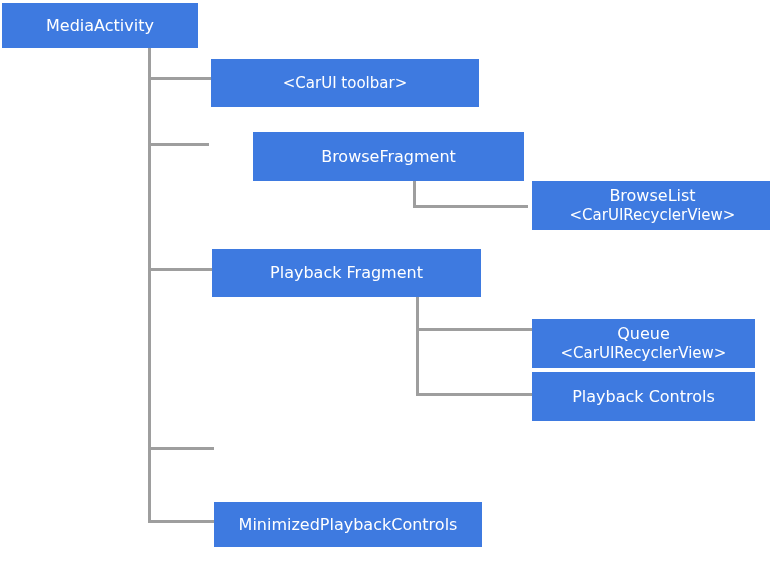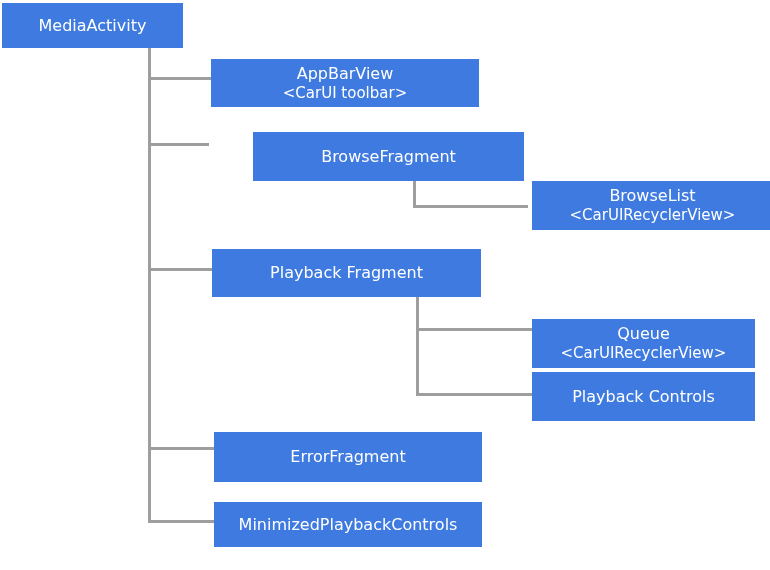--- a/index.html
+++ b/index.html
@@ -42,21 +42,21 @@
   .b-browse   { left: 148px; top: 143px; width: 61px;  height: 3px; }
   .b-playback { left: 148px; top: 268px; width: 64px;  height: 3px; }
   .b-error    { left: 148px; top: 447px; width: 66px;  height: 3px; }
   .b-minim    { left: 148px; top: 520px; width: 66px;  height: 3px; }
   .browse-v   { left: 413px; top: 172px; width: 3px;   height: 36px; }
   .browse-h   { left: 413px; top: 205px; width: 115px; height: 3px; }
   .playfrag-v { left: 416px; top: 297px; width: 3px;   height: 99px; }
   .queue-h    { left: 416px; top: 328px; width: 116px; height: 3px; }
   .controls-h { left: 416px; top: 393px; width: 116px; height: 3px; }
   
-  .pos-media        { left: 2px;   top: 3px;   width: 181px; height: 45px; }
+  .pos-media        { left: 2px;   top: 3px;   width: 196px; height: 45px; }
   .pos-appbar       { left: 211px; top: 59px;  width: 268px; height: 48px; }
   .pos-browsefrag   { left: 209px; top: 132px; width: 271px; height: 49px; margin-left: 44px; }
   .pos-browselist   { left: 532px; top: 181px; width: 241px; height: 49px; }
   .pos-playbackfrag { left: 212px; top: 249px; width: 269px; height: 48px; }
   .pos-queue        { left: 532px; top: 306px; width: 223px; height: 49px; margin-top: 13px; }
   .pos-controls     { left: 532px; top: 372px; width: 223px; height: 49px; align-items: center; }
   .pos-error        { left: 214px; top: 432px; width: 268px; height: 50px; }
   .pos-minimized    { left: 214px; top: 502px; width: 268px; height: 45px; align-items: center; }
 </style>
 </head>
@@ -74,21 +74,20 @@
   <div class="line browse-h"></div>
   <div class="line playfrag-v"></div>
   <div class="line queue-h"></div>
   <div class="line controls-h"></div>
 
   <div class="node pos-media">
     <span class="label">MediaActivity</span>
   </div>
 
   <div class="node pos-appbar">
-    <span class="label">AppBarView</span>
     <span class="sublabel">&lt;CarUI toolbar&gt;</span>
   </div>
 
   <div class="node pos-browsefrag">
     <span class="label">BrowseFragment</span>
   </div>
 
   <div class="node pos-browselist">
     <span class="label">BrowseList</span>
     <span class="sublabel">&lt;CarUIRecyclerView&gt;</span>
@@ -100,21 +99,18 @@
 
   <div class="node pos-queue">
     <span class="label">Queue</span>
     <span class="sublabel">&lt;CarUIRecyclerView&gt;</span>
   </div>
 
   <div class="node pos-controls">
     <span class="label">Playback Controls</span>
   </div>
 
-  <div class="node pos-error">
-    <span class="label">ErrorFragment</span>
-  </div>
 
   <div class="node pos-minimized">
     <span class="label">MinimizedPlaybackControls</span>
   </div>
 
 </div>
 
 </body></html>

